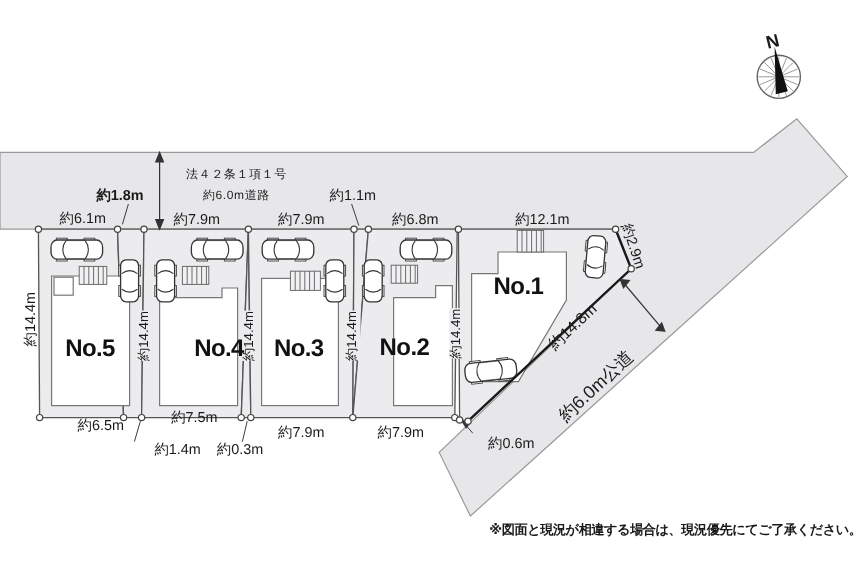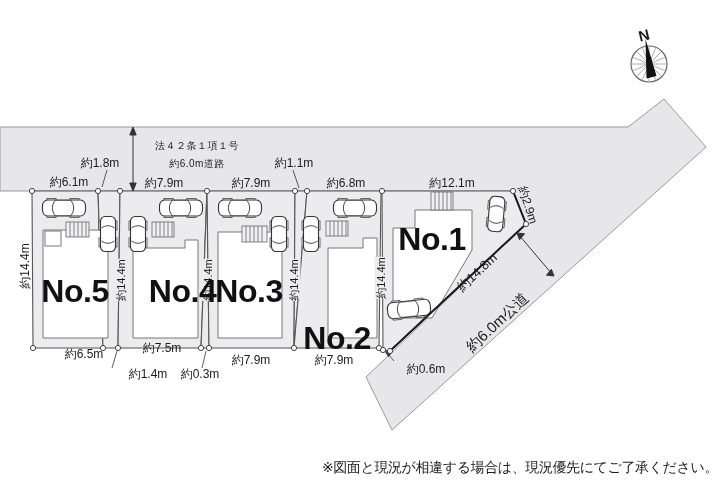--- a/index.html
+++ b/index.html
@@ -11,28 +11,28 @@
   .lbl{
     position:absolute;white-space:nowrap;font-size:12px;color:#1a1a1a;
     transform:translate(-50%,-50%);line-height:1;letter-spacing:0;
   }
   .rot-90{transform:translate(-50%,-50%) rotate(-90deg);}
   .rot-diag{transform:translate(-50%,-50%) rotate(-43deg);}
   .rot-29{transform:translate(-50%,-50%) rotate(72deg);}
   .rot-n{transform:translate(-50%,-50%) rotate(-14deg);}
   .road-title{font-size:10px;letter-spacing:0.5px;}
   .inner-dim{font-size:11px;background:#ececef;padding:1px 0;}
-  .lot-label{font-size:32px;font-weight:bold;letter-spacing:-0.5px;color:#111;}
+  .lot-label{font-size:20px;font-weight:bold;letter-spacing:-0.5px;color:#111;}
   .small-dim{font-size:12px;}
   .diag-name{font-size:15px;}
   .diag-len{font-size:13px;}
   .north{font-size:15px;font-weight:bold;}
   .disclaimer{
-    position:absolute;top:459px;right:3px;transform:none;
-    font-size:14px;font-weight:normal;letter-spacing:-0.4px;color:#1a1a1a;
+    position:absolute;top:434px;right:3px;transform:none;
+    font-size:11px;font-weight:bold;letter-spacing:-0.4px;color:#1a1a1a;
   }
 </style>
 </head>
 <body>
 
 <div class="stage">
 
   <svg width="721" height="486" viewBox="0 0 721 486">
     <defs>
       <g id="car-h">
@@ -171,21 +171,21 @@
       <polygon points="645.5,39 656.5,76 646.5,78.5" fill="#111"></polygon>
     </g>
   </svg>
 
   <span class="lbl north rot-n" style="left:644px;top:35px;">N</span>
 
   <span class="lbl road-title" style="left:197px;top:146px;">法４２条１項１号</span>
   <span class="lbl road-title" style="left:197px;top:164px;">約6.0m道路</span>
 
   <span class="lbl small-dim" style="left:69px;top:182px;text-align:center;">約6.1m</span>
-  <span class="lbl small-dim" style="left:100px;top:163px;">約1.8m</span>
+  <span class="lbl small-dim" style="left:100px;top:163px;font-weight:bold;">約1.8m</span>
   <span class="lbl small-dim" style="left:164px;top:183px;">約7.9m</span>
   <span class="lbl small-dim" style="left:251px;top:183px;">約7.9m</span>
   <span class="lbl small-dim" style="left:294px;top:163px;">約1.1m</span>
   <span class="lbl small-dim" style="left:339px;top:183px;padding-left:14px;">約6.8m</span>
   <span class="lbl small-dim" style="left:452px;top:183px;">約12.1m</span>
   <span class="lbl small-dim rot-29" style="left:528px;top:205px;">約2.9m</span>
 
   <span class="lbl small-dim rot-90" style="left:25px;top:266px;">約14.4m</span>
   <span class="lbl inner-dim rot-90" style="left:121px;top:280px;">約14.4m</span>
   <span class="lbl inner-dim rot-90" style="left:208px;top:280px;">約14.4m</span>
@@ -199,17 +199,17 @@
   <span class="lbl small-dim" style="left:251px;top:360px;">約7.9m</span>
   <span class="lbl small-dim" style="left:334px;top:360px;">約7.9m</span>
   <span class="lbl small-dim" style="left:426px;top:369px;">約0.6m</span>
 
   <span class="lbl diag-len rot-diag" style="left:477px;top:272px;">約14.8m</span>
   <span class="lbl diag-name rot-diag" style="left:497px;top:322px;">約6.0m公道</span>
 
   <span class="lbl lot-label" style="left:75px;top:291px;">No.5</span>
   <span class="lbl lot-label" style="left:160px;top:291px;padding-left:45px;">No.4</span>
   <span class="lbl lot-label" style="left:249px;top:291px;">No.3</span>
-  <span class="lbl lot-label" style="left:337px;top:290px;margin-top:48px;">No.2</span>
+  <span class="lbl lot-label" style="left:337px;top:290px;">No.2</span>
   <span class="lbl lot-label" style="left:432px;top:239px;">No.1</span>
 
   <span class="disclaimer">※図面と現況が相違する場合は、現況優先にてご了承ください。</span>
 </div>
 
 </body></html>

